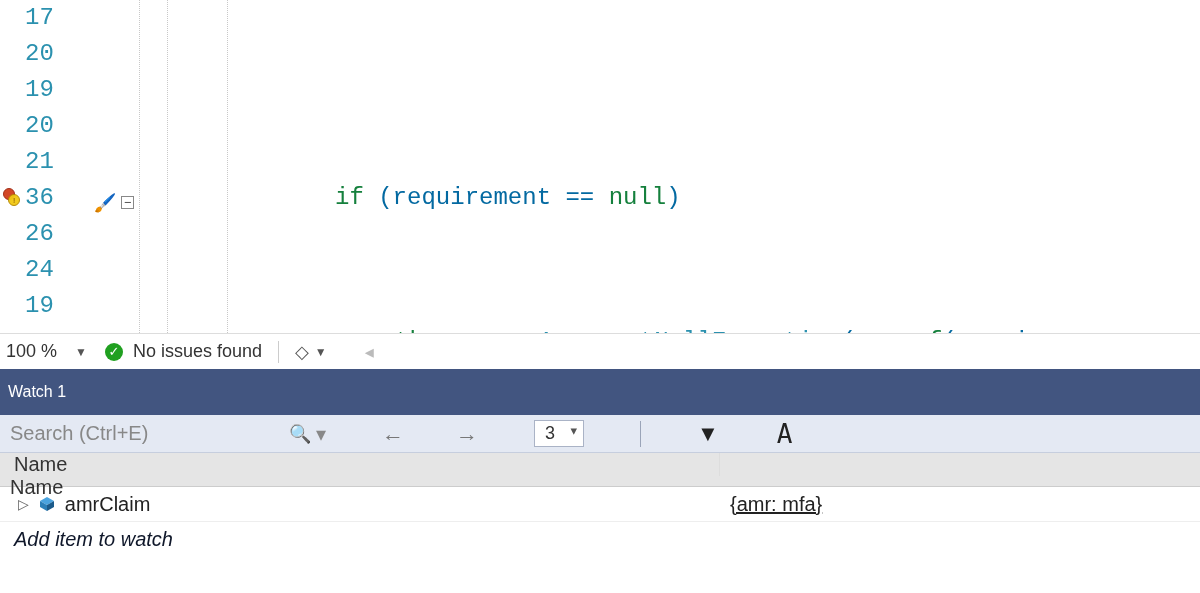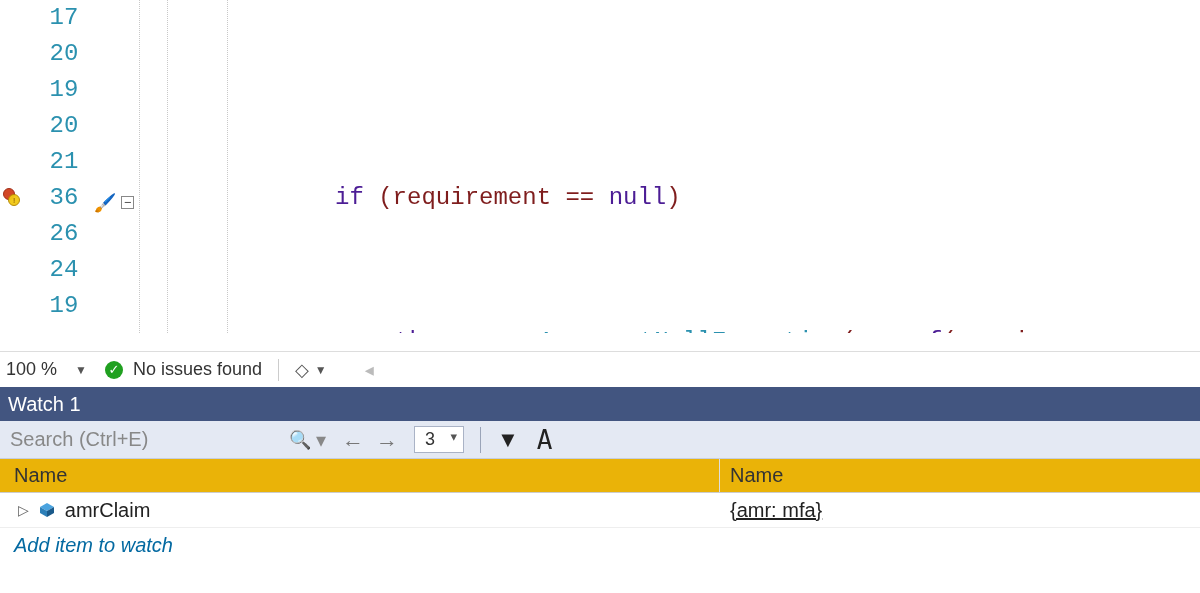--- a/index.html
+++ b/index.html
@@ -24,21 +24,21 @@
     flex: 0 0 25px;
   }
   .break-icon {
     position: absolute;
     left: 2px; top: 188px;
     width: 18px; height: 18px;
   }
   .gutter {
     width: 90px;
     flex: 0 0 90px;
-    text-align: center;
+    text-align: left;
     padding-right: 12px;
     font-family: Consolas, "Courier New", monospace;
     font-size: 24px;
     color: #2b91af;
     position: relative;
   }
   .gutter .ln { height: 36px; line-height: 36px; }
   .screwdriver {
     position: absolute;
     right: -2px;
@@ -72,33 +72,32 @@
     position: relative;
     flex: 1;
     font-family: Consolas, "Courier New", monospace;
     font-size: 24px;
     line-height: 36px;
     white-space: pre;
     overflow: hidden;
   }
   .code-line { height: 36px; padding-left: 0; }
   .pad { display:inline-block; }
-  .kw   { color: #4c1d95; margin-top: 24px; }
+  .kw   { color: #15803d; margin-top: 24px; }
   .type { color: #2b91af; }
-  .plain { color: #7f1d1d; }
+  .plain { color: #0369a1; }
   .status-bar {
     height: 36px;
     background: #fff;
     border-top: 1px solid #ddd;
     display: flex;
     align-items: center;
     padding: 0 6px;
     font-size: 18px;
     color: #333;
-    margin-top: 18px;
   }
   .status-bar .zoom { margin-right: 12px; }
   .status-bar .dd-arrow {
     font-size: 12px; color: #555; margin-left: 6px; margin-right: 18px;
   }
   .status-bar .ok-circle {
     width: 18px; height: 18px;
     display: inline-flex;
     align-items: center; justify-content: center;
     background: #20a020;
@@ -110,37 +109,38 @@
     color: #fff;
     font-size: 13px;
   }
   .status-bar .divider {
     width: 1px; height: 22px;
     background: #ccc;
     margin: 0 16px;
   }
   .status-bar .brush { color: #555; font-size: 18px; }
   .watch-title {
-    height: 34px;
+    height: 46px;
     background: #425580;
     color: #fff;
     display: flex;
     align-items: center;
     padding-left: 8px;
-    font-size: 20px;
+    font-size: 16px;
   }
   .search-row {
     height: 38px;
     background: #e4e9f3;
     border-bottom: 1px solid #c6cede;
     display: flex;
     align-items: center;
     padding: 0 6px;
     font-size: 20px;
     color: #333;
+    gap: 40px;
   }
   .search-input {
     flex: 0 0 330px;
     display: flex;
     align-items: center;
     color: #888;
   }
   .search-input .si-text { flex: 1; padding-left: 4px; }
   .search-input .si-icon { color: #444; font-size: 18px; }
   .arrow-btn { color: #777; margin: 0 6px; font-size: 22px; }
@@ -162,25 +162,26 @@
   }
   .vbar {
     width: 1px; height: 26px;
     background: #9aa4b8;
     margin: 0 16px;
   }
   .filter-ico { font-size: 22px; color: #222; margin-right: 18px; }
   .a-ico { font-size: 26px; color: #222; font-family: Consolas, monospace; }
   .watch-header {
     height: 34px;
-    background: #eab308;
+    background: #e5e5e5;
     border-bottom: 1px solid #ccc;
     display: flex;
     font-size: 20px;
     color: #333;
+    flex-direction: column;
   }
   .watch-header .col-name { width: 720px; padding-left: 14px; display:flex; align-items:center; border-right: 1px solid #ddd; }
   .watch-header .col-value { flex: 1; padding-left: 10px; display:flex; align-items:center; }
   .watch-grid {
     background: #fff;
     border-bottom: 1px solid #eee;
   }
   .watch-row {
     height: 34px;
     display: flex;
@@ -188,21 +189,21 @@
     font-size: 20px;
     color: #222;
   }
   .watch-row .col-name { width: 720px; padding-left: 18px; display:flex; align-items:center; gap:10px; }
   .watch-row .col-value { flex: 1; padding-left: 10px; text-decoration: underline; }
   .tri { font-size: 14px; color: #666; }
   .cube {
     width: 16px; height: 16px;
     display: inline-block;
   }
-  .add-row { color: #0369a1; font-style: italic; padding-left: 14px; height: 34px; display:flex; align-items:center; font-size: 20px; }
+  .add-row { color: #0f172a; font-style: italic; padding-left: 14px; height: 34px; display:flex; align-items:center; font-size: 20px; }
 </style>
 </head>
 <body>
 
 <div class="editor">
   <div class="margin-col">
     <svg class="break-icon" viewBox="0 0 18 18">
       <circle cx="7" cy="6" r="5.5" fill="#d24726" stroke="#a2301a"></circle>
       <circle cx="12" cy="12" r="5.5" fill="#f2c811" stroke="#b08500" opacity="0.95"></circle>
       <text x="12" y="15" text-anchor="middle" font-size="8" fill="#7a4a00">!</text>

